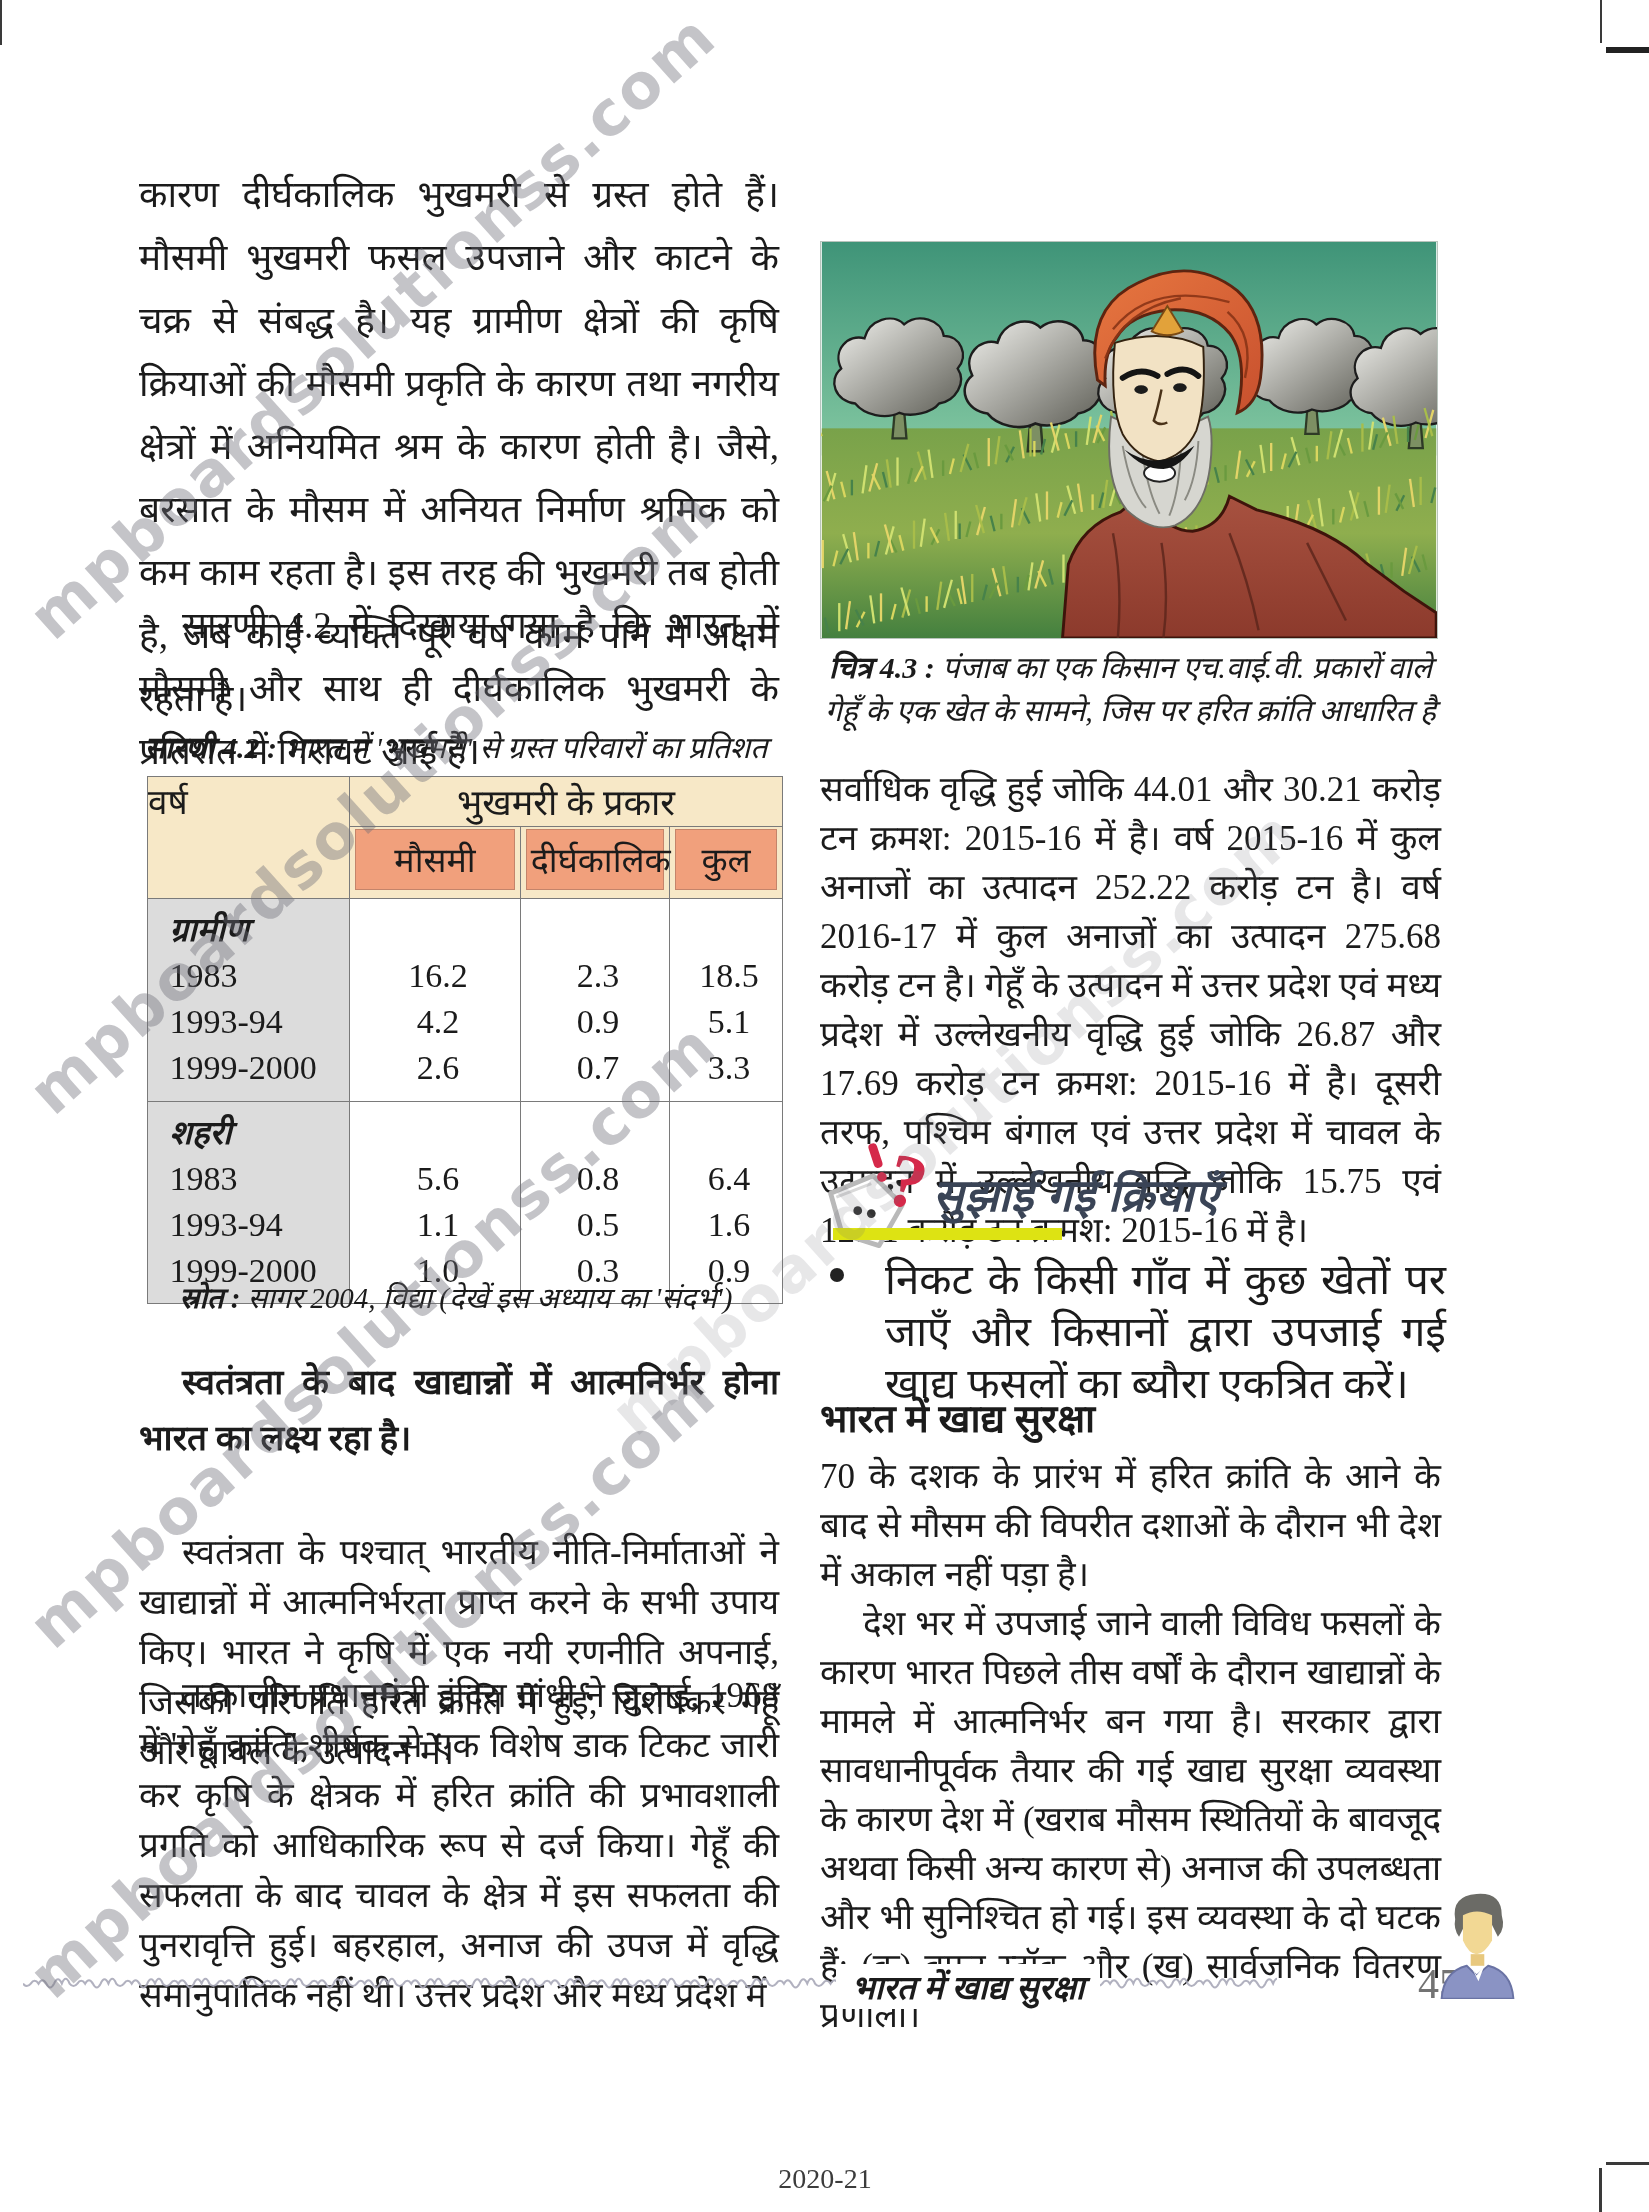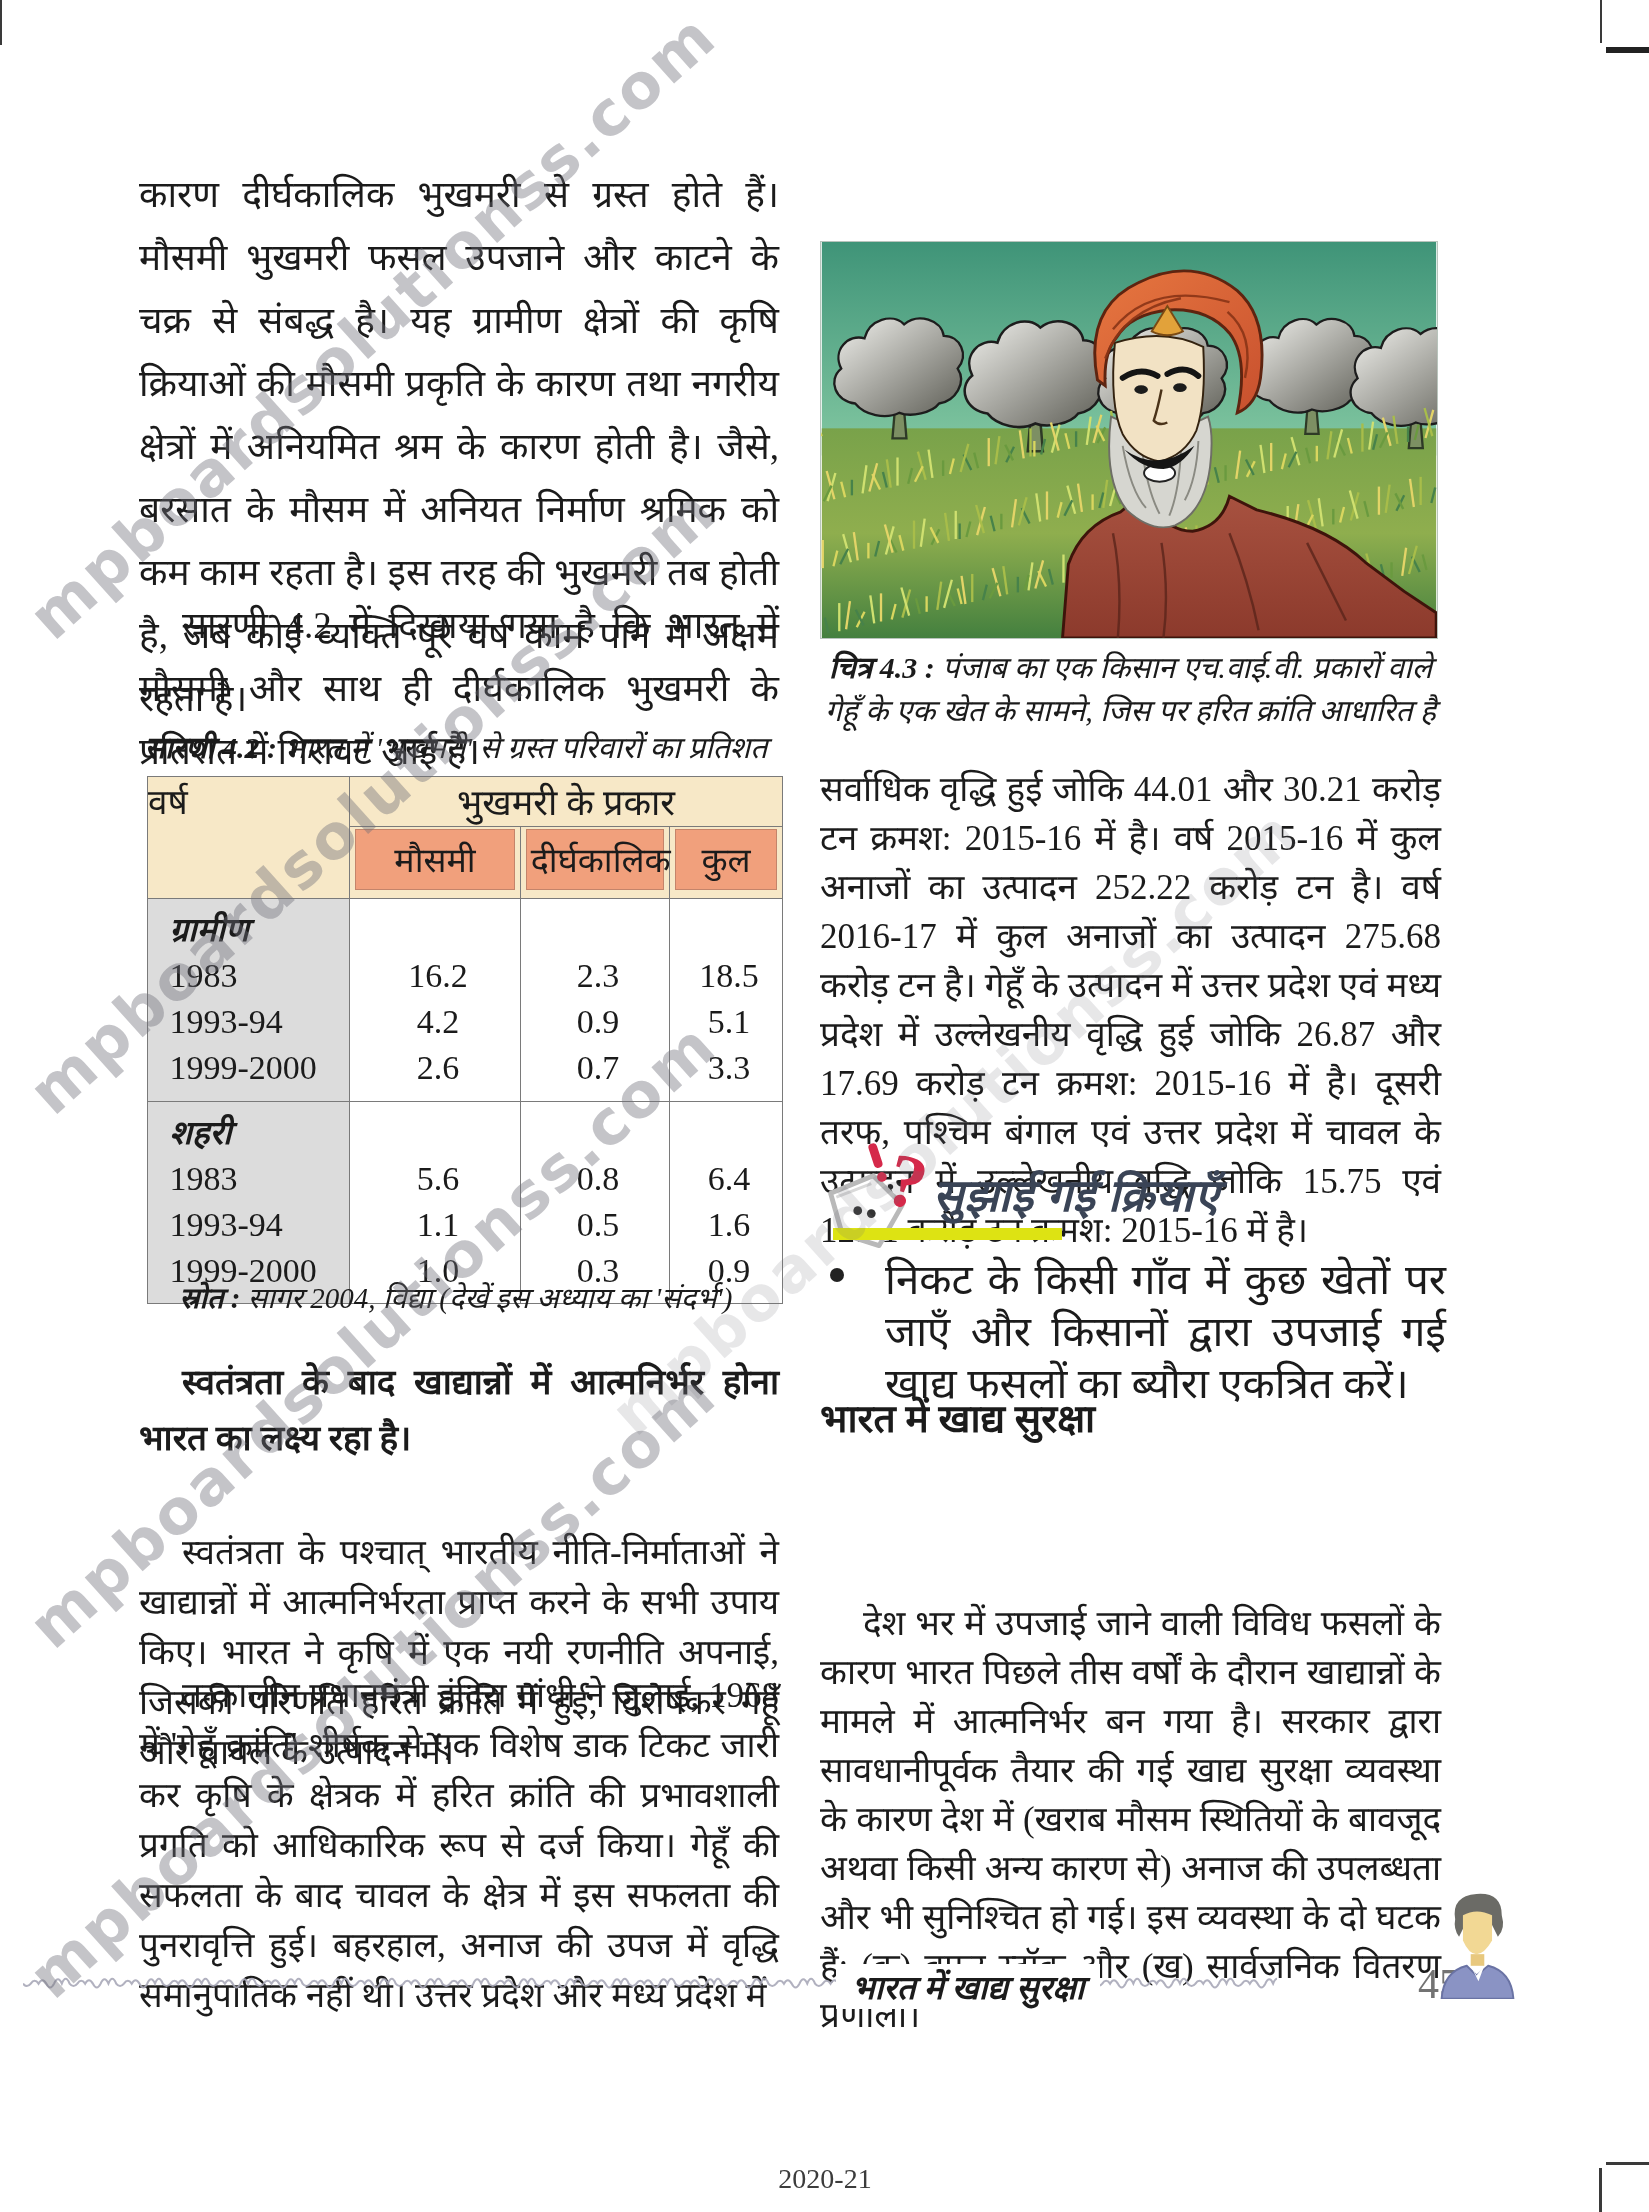--- a/index.html
+++ b/index.html
@@ -525,20 +525,23 @@
   <div class="act-head">सुझाई गई क्रियाएँ</div>
   <div class="act-underline"></div>
 
   <div class="bullet-row">
     <div class="bullet-dot"></div>
     <div class="bullet-text">निकट के किसी गाँव में कुछ खेतों पर जाएँ और किसानों द्वारा उपजाई गई खाद्य फसलों का ब्यौरा एकत्रित करें।</div>
   </div>
 
   <div class="sec-head">भारत में खाद्य सुरक्षा</div>
 
+  <div class="abs rightcol body-rt" style="top:1452px;">
+    <p>70 के दशक के प्रारंभ में हरित क्रांति के आने के बाद से मौसम की विपरीत दशाओं के दौरान भी देश में अकाल नहीं पड़ा है।</p>
+  </div>
 
   <div class="abs rightcol body-rt" style="top:1599px;">
     <p class="indent">देश भर में उपजाई जाने वाली विविध फसलों के कारण भारत पिछले तीस वर्षों के दौरान खाद्यान्नों के मामले में आत्मनिर्भर बन गया है। सरकार द्वारा सावधानीपूर्वक तैयार की गई खाद्य सुरक्षा व्यवस्था के कारण देश में (खराब मौसम स्थितियों के बावजूद अथवा किसी अन्य कारण से) अनाज की उपलब्धता और भी सुनिश्चित हो गई। इस व्यवस्था के दो घटक हैं: (क) बफ़र स्टॉक और (ख) सार्वजनिक वितरण प्रणाली।</p>
   </div>
 
   <svg class="squiggle" viewBox="0 0 1292 22" preserveAspectRatio="none">
     <path id="squiggle-path" d="M0 12 q4 5 8 0 q4 -6 8 0 q4 -7 8 0 q4 8 8 0 q4 -9 8 0 q4 -10 8 0 q4 5 8 0 q4 -6 8 0 q4 -7 8 0 q4 8 8 0 q4 -9 8 0 q4 -10 8 0 q4 5 8 0 q4 -6 8 0 q4 -7 8 0 q4 8 8 0 q4 -9 8 0 q4 -10 8 0 q4 5 8 0 q4 -6 8 0 q4 -7 8 0 q4 8 8 0 q4 -9 8 0 q4 -10 8 0 q4 5 8 0 q4 -6 8 0 q4 -7 8 0 q4 8 8 0 q4 -9 8 0 q4 -10 8 0 q4 5 8 0 q4 -6 8 0 q4 -7 8 0 q4 8 8 0 q4 -9 8 0 q4 -10 8 0 q4 5 8 0 q4 -6 8 0 q4 -7 8 0 q4 8 8 0 q4 -9 8 0 q4 -10 8 0 q4 5 8 0 q4 -6 8 0 q4 -7 8 0 q4 8 8 0 q4 -9 8 0 q4 -10 8 0 q4 5 8 0 q4 -6 8 0 q4 -7 8 0 q4 8 8 0 q4 -9 8 0 q4 -10 8 0 q4 5 8 0 q4 -6 8 0 q4 -7 8 0 q4 8 8 0 q4 -9 8 0 q4 -10 8 0 q4 5 8 0 q4 -6 8 0 q4 -7 8 0 q4 8 8 0 q4 -9 8 0 q4 -10 8 0 q4 5 8 0 q4 -6 8 0 q4 -7 8 0 q4 8 8 0 q4 -9 8 0 q4 -10 8 0 q4 5 8 0 q4 -6 8 0 q4 -7 8 0 q4 8 8 0 q4 -9 8 0 q4 -10 8 0 q4 5 8 0 q4 -6 8 0 q4 -7 8 0 q4 8 8 0 q4 -9 8 0 q4 -10 8 0 q4 5 8 0 q4 -6 8 0 q4 -7 8 0 q4 8 8 0 q4 -9 8 0 q4 -10 8 0 q4 5 8 0 q4 -6 8 0 q4 -7 8 0 q4 8 8 0 q4 -9 8 0 q4 -10 8 0 q4 5 8 0 q4 -6 8 0 q4 -7 8 0 q4 8 8 0 q4 -9 8 0 q4 -10 8 0 q4 5 8 0 q4 -6 8 0 q4 -7 8 0 q4 8 8 0 q4 -9 8 0 q4 -10 8 0 q4 5 8 0 q4 -6 8 0 q4 -7 8 0 q4 8 8 0 q4 -9 8 0 q4 -10 8 0 q4 5 8 0 q4 -6 8 0 q4 -7 8 0 q4 8 8 0 q4 -9 8 0 q4 -10 8 0 q4 5 8 0 q4 -6 8 0 q4 -7 8 0 q4 8 8 0 q4 -9 8 0 q4 -10 8 0 q4 5 8 0 q4 -6 8 0 q4 -7 8 0 q4 8 8 0 q4 -9 8 0 q4 -10 8 0 q4 5 8 0 q4 -6 8 0 q4 -7 8 0 q4 8 8 0 q4 -9 8 0 q4 -10 8 0 q4 5 8 0 q4 -6 8 0 q4 -7 8 0 q4 8 8 0 q4 -9 8 0 q4 -10 8 0 q4 5 8 0 q4 -6 8 0 q4 -7 8 0 q4 8 8 0 q4 -9 8 0 q4 -10 8 0 q4 5 8 0 q4 -6 8 0 q4 -7 8 0 q4 8 8 0 q4 -9 8 0 q4 -10 8 0 q4 5 8 0 q4 -6 8 0 q4 -7 8 0 q4 8 8 0 q4 -9 8 0 q4 -10 8 0" fill="none" stroke="#a8a8b8" stroke-width="2.2" opacity="0.9"></path>
   </svg>
   <div class="run-foot">भारत में खाद्य सुरक्षा</div>
   <div class="pagenum">45</div>

